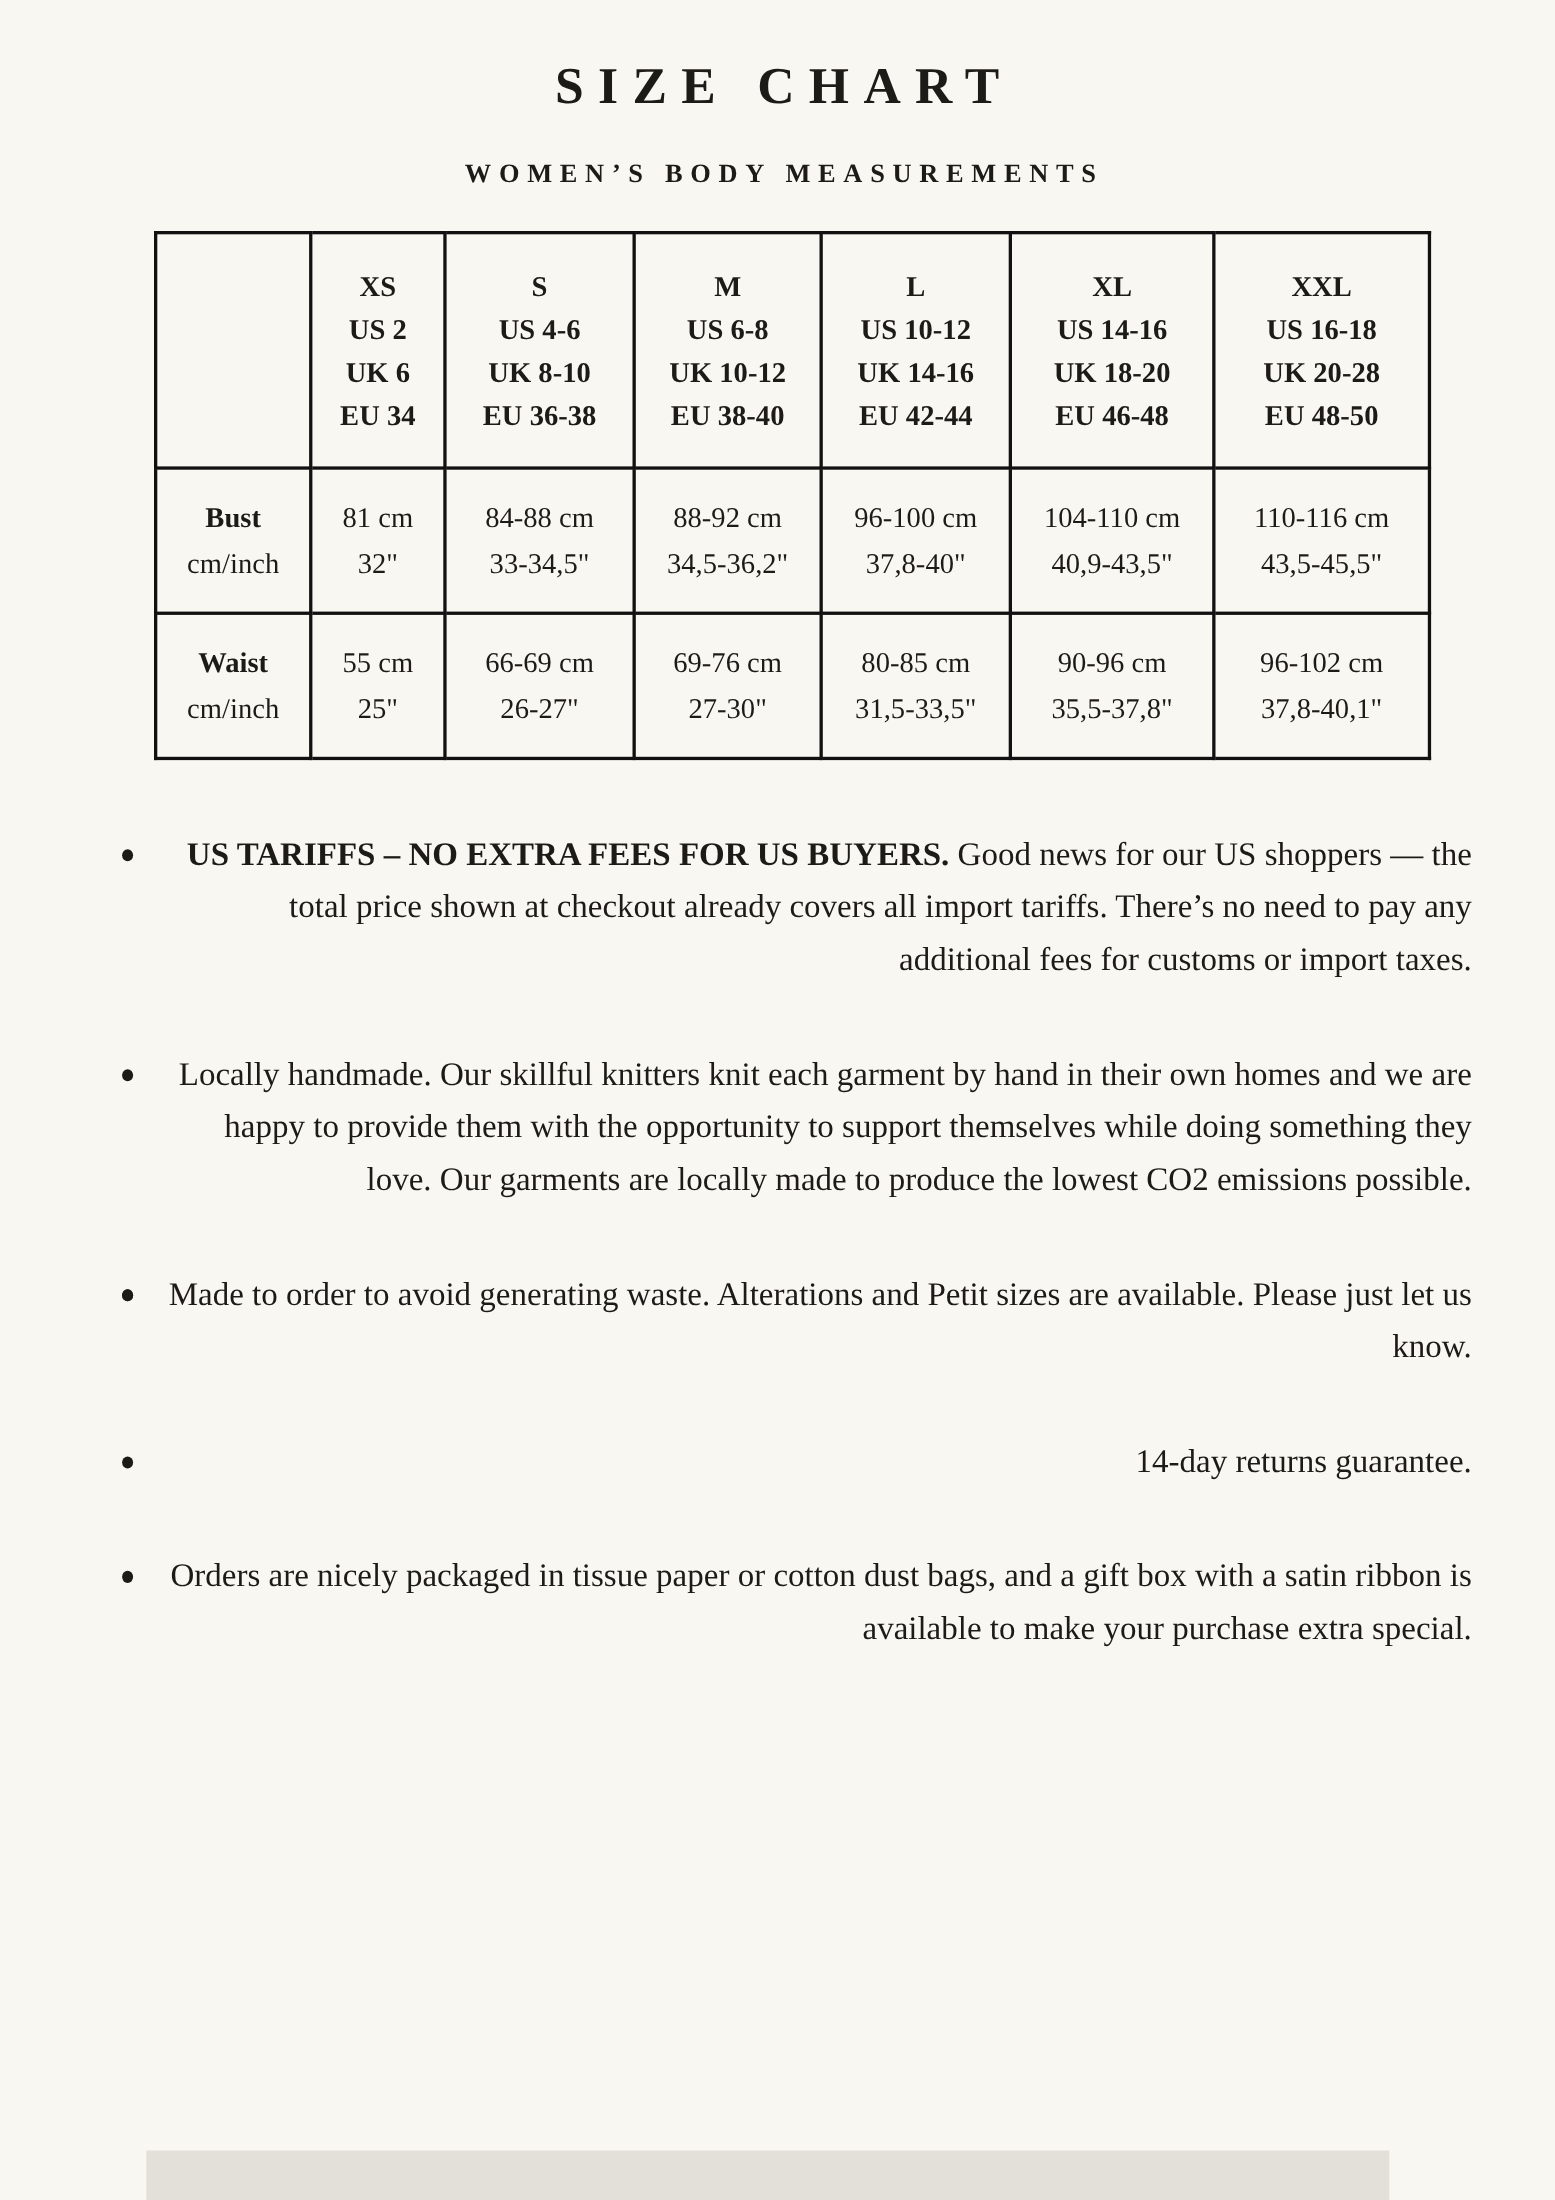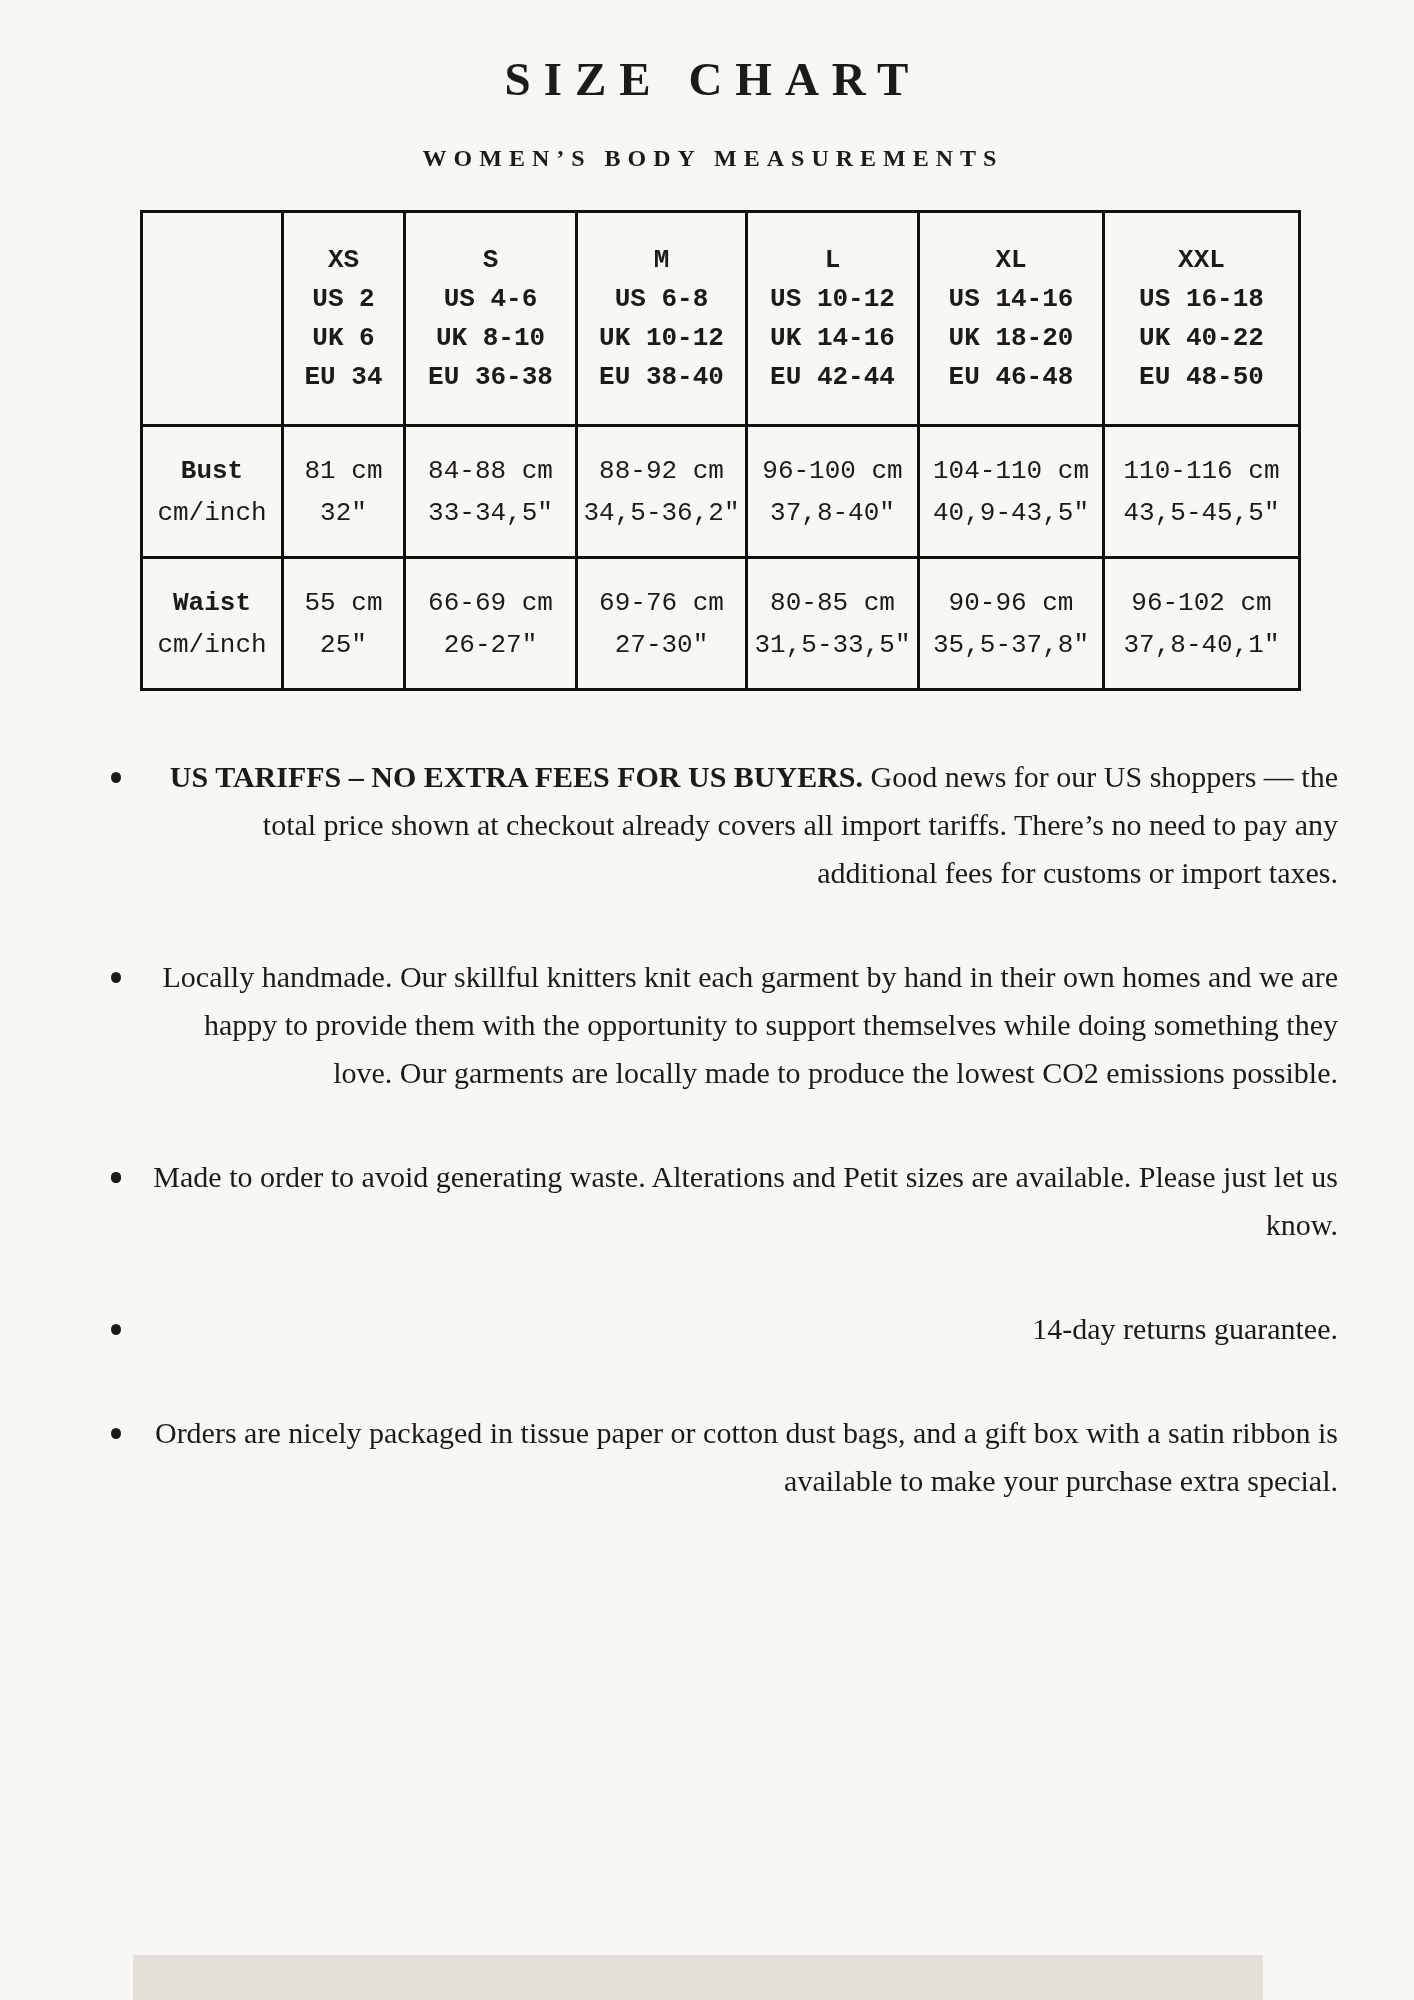--- a/index.html
+++ b/index.html
@@ -29,21 +29,20 @@
     line-height:1;
     margin-top:43px;
     margin-left:12px;
   }
 
   table.size-table {
     border-collapse:collapse;
     table-layout:fixed;
     margin:40px 14px 0 140px;
     width:1158px;
-    font-family:Liberation Mono, monospace;
   }
   .size-table td {
     border:3px solid #111111;
     text-align:center;
     vertical-align:middle;
     font-size:26px;
     padding:6px 4px;
   }
   .size-table tr.hdr td { height:214px; font-weight:bold; }
   .size-table tr.meas td { height:132px; }
@@ -132,21 +131,21 @@
         </td>
         <td>
           <div class="hline">XL</div>
           <div class="hline">US 14-16</div>
           <div class="hline">UK 18-20</div>
           <div class="hline">EU 46-48</div>
         </td>
         <td>
           <div class="hline">XXL</div>
           <div class="hline">US 16-18</div>
-          <div class="hline">UK 40-22</div>
+          <div class="hline">UK 20-28</div>
           <div class="hline">EU 48-50</div>
         </td>
       </tr>
 
       <tr class="meas">
         <td class="rowlabel">
           <div class="cline"><b>Bust</b></div>
           <div class="cline">cm/inch</div>
         </td>
         <td>

